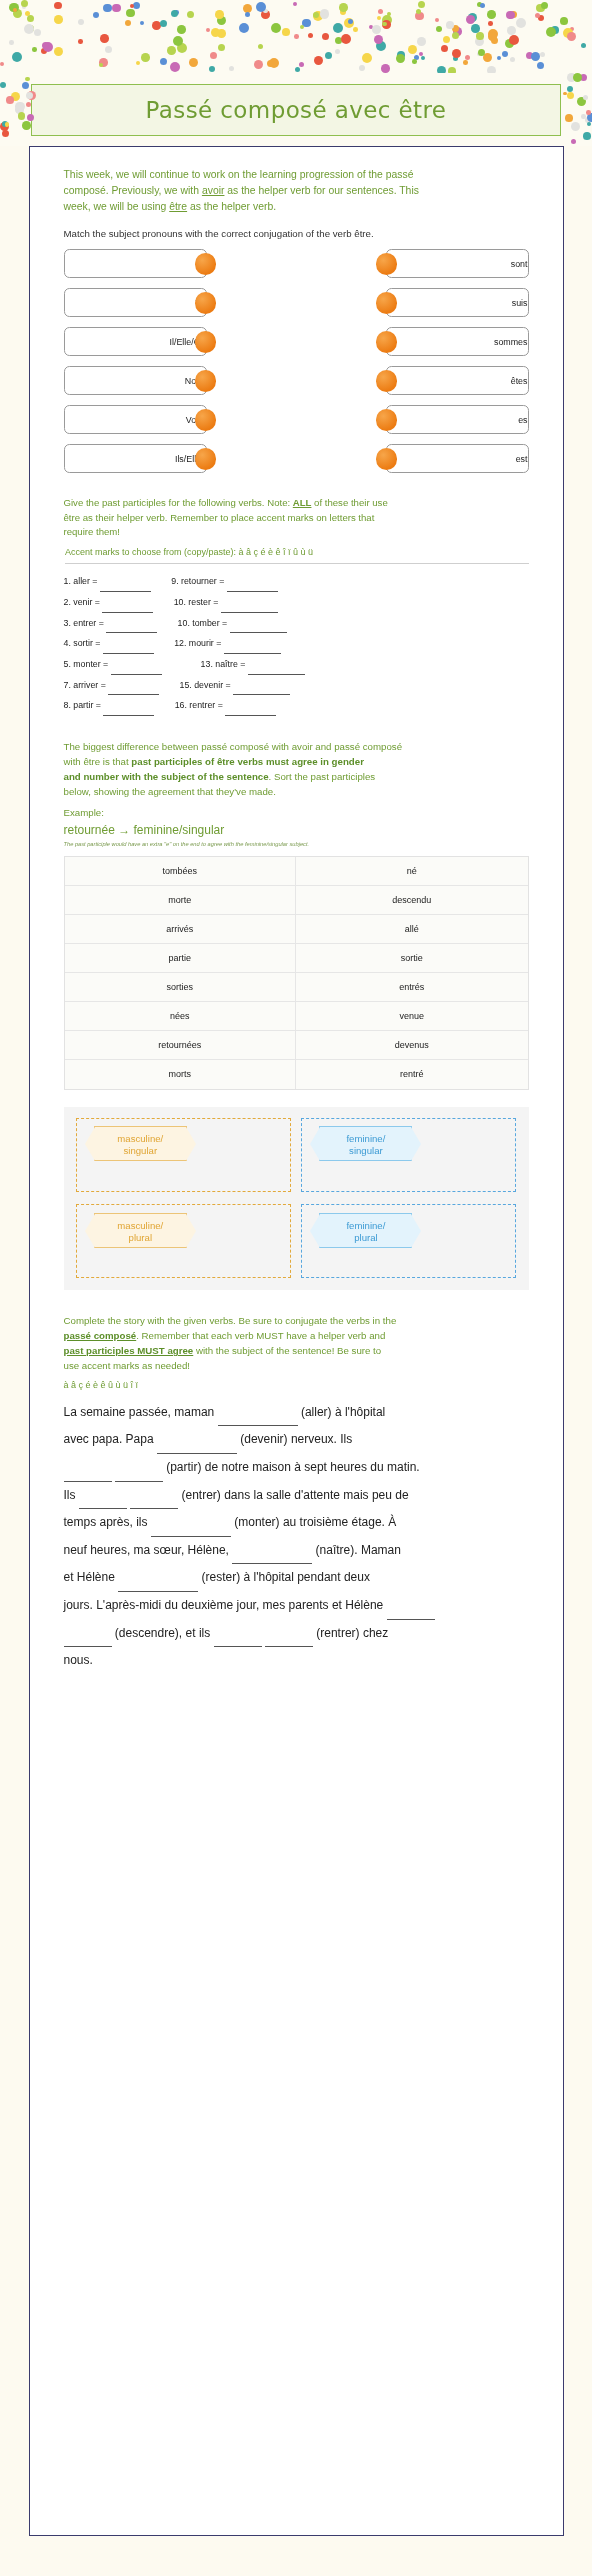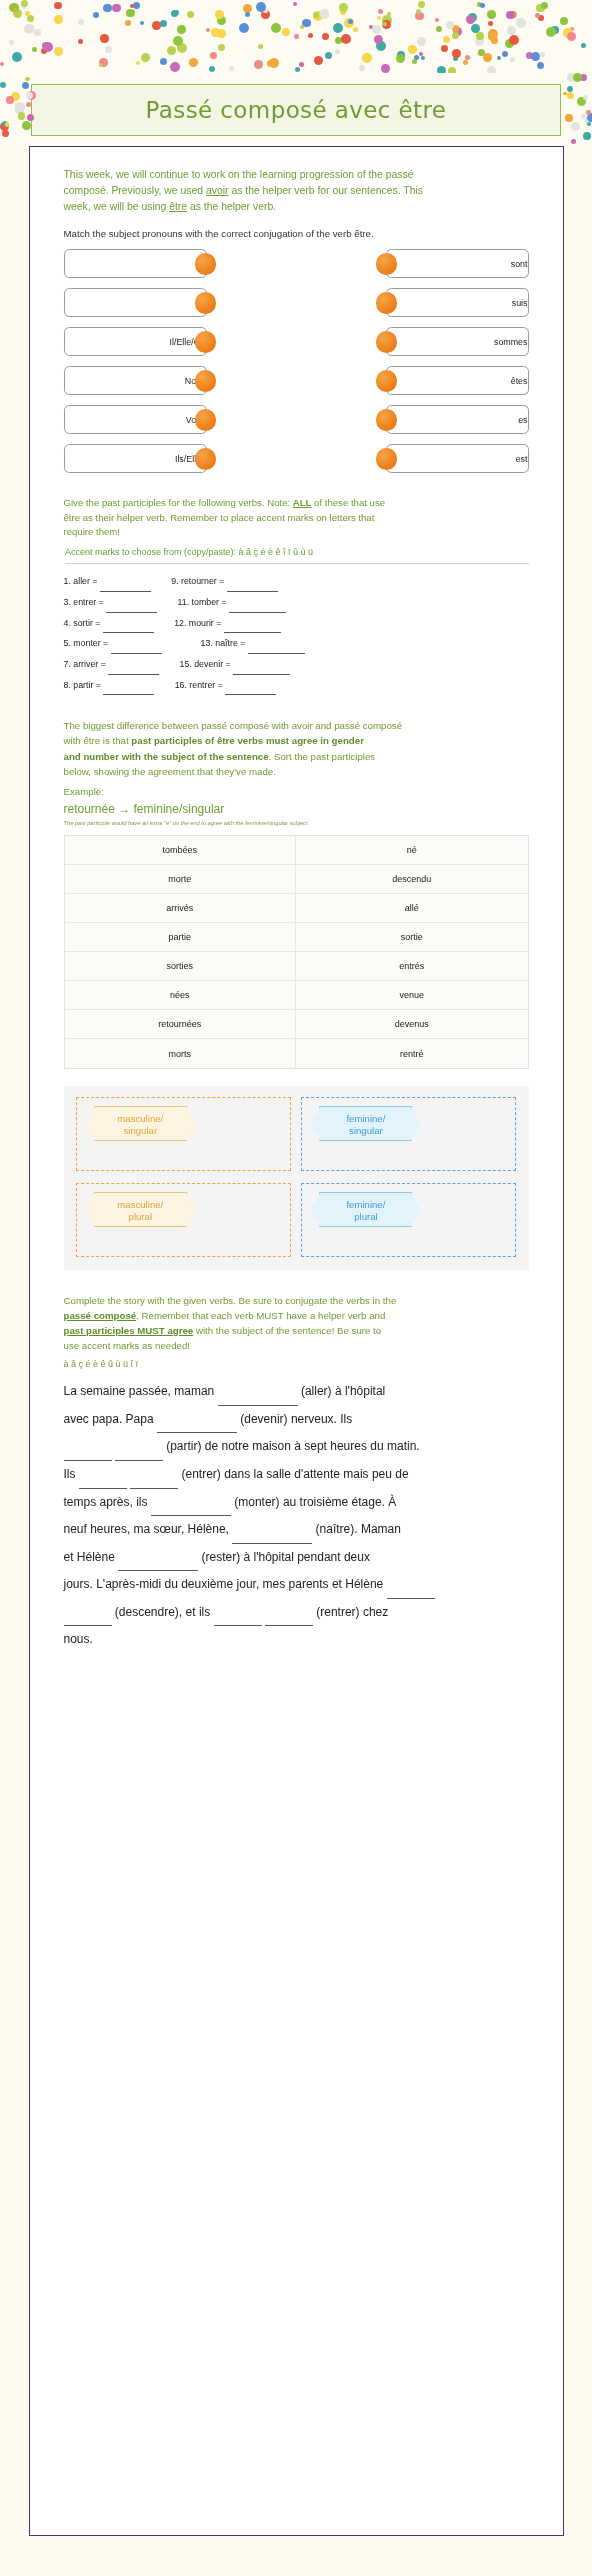--- a/index.html
+++ b/index.html
@@ -451,21 +451,21 @@
     <div class="dot" style="width: 9.3px; height: 9.3px; left: 571px; top: 49px; background: rgb(226, 226, 223);"></div>
     <div class="dot" style="width: 7px; height: 7px; left: 1.5px; top: 57px; background: rgb(232, 87, 63);"></div>
     <div class="dot" style="width: 4.6px; height: 4.6px; left: 586px; top: 37px; background: rgb(240, 138, 138);"></div>
   </div>
 
 <div class="sheet">
   <div class="inner">
 
     <p class="para-green">
       <span>This week, we will continue to work on the learning progression of the passé</span><br>
-      <span>composé.  Previously,  we used </span><span class="u">avoir</span><span> as the helper verb for our sentences.  This</span><br>
+      <span>composé.  Previously,  we with </span><span class="u">avoir</span><span> as the helper verb for our sentences.  This</span><br>
       <span>week, we will be using </span><span class="u">être</span><span> as the helper verb.</span>
     </p>
 
     <p class="instr-dark">Match the subject pronouns with the correct conjugation of the verb être.</p>
 
     <div class="match-wrap">
       <div class="match-row">
         <div class="pill">
           <span>Je</span>
           <span class="knob right"></span>
@@ -521,40 +521,47 @@
           <span class="knob right"></span>
         </div>
         <div class="pill">
           <span class="knob left"></span>
           <span>est</span>
         </div>
       </div>
     </div>
 
     <p class="pp-note">
-      <span>Give the past participles for the following verbs.  Note: </span><span class="u bold">ALL</span><span> of these that use</span><br>
+      <span>Give the past participles for the following verbs.  Note: </span><span class="u bold">ALL</span><span> of these their use</span><br>
       <span>être as their helper verb.  Remember to place accent marks on letters that</span><br>
       <span>require them!</span>
     </p>
 
     <div class="accent-line">Accent marks to choose from (copy/paste): à â ç é è ê î ï û ù ü</div>
 
     <div class="verb-grid">
       <div class="vrow">
         <span class="vitem">1. aller =</span>
         <span class="blank b-md"></span>
         <span class="sp-20"></span>
         <span class="vitem">9. retourner =</span>
         <span class="blank b-md"></span>
       </div>
       <div class="vrow">
+        <span class="vitem">2. venir =</span>
+        <span class="blank b-md"></span>
+        <span class="sp-20"></span>
+        <span class="vitem">10. rester =</span>
+        <span class="blank b-lg"></span>
+      </div>
+      <div class="vrow">
         <span class="vitem">3. entrer =</span>
         <span class="blank b-md"></span>
         <span class="sp-20"></span>
-        <span class="vitem">11. tomber =</span>
+        <span class="vitem">10. tomber =</span>
         <span class="blank b-lg"></span>
       </div>
       <div class="vrow">
         <span class="vitem">4. sortir =</span>
         <span class="blank b-md"></span>
         <span class="sp-20"></span>
         <span class="vitem">12. mourir =</span>
         <span class="blank b-lg"></span>
       </div>
       <div class="vrow">

